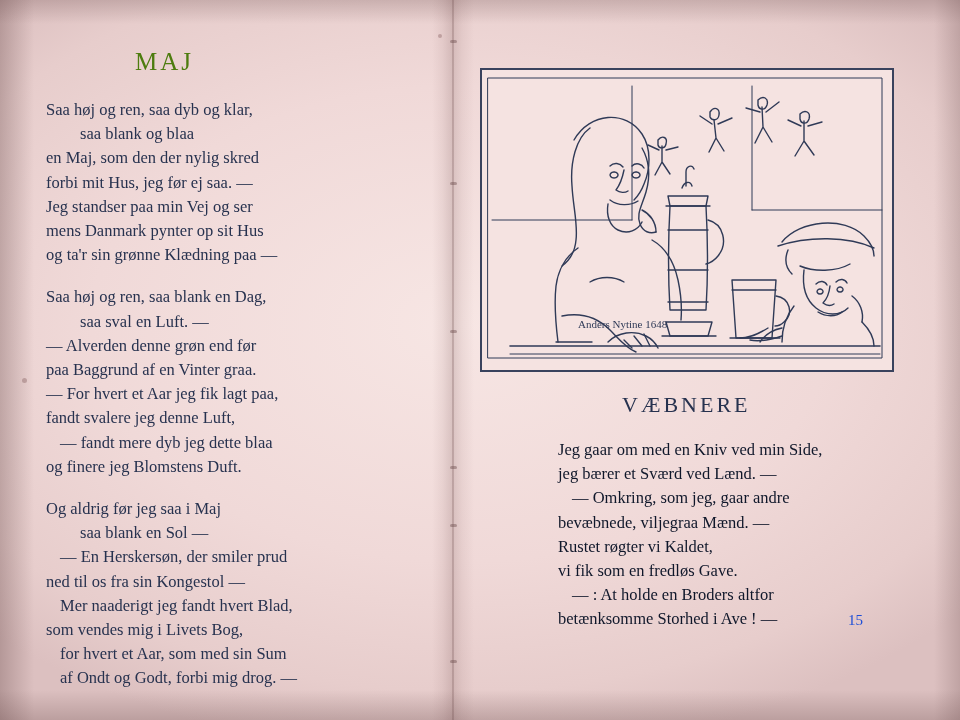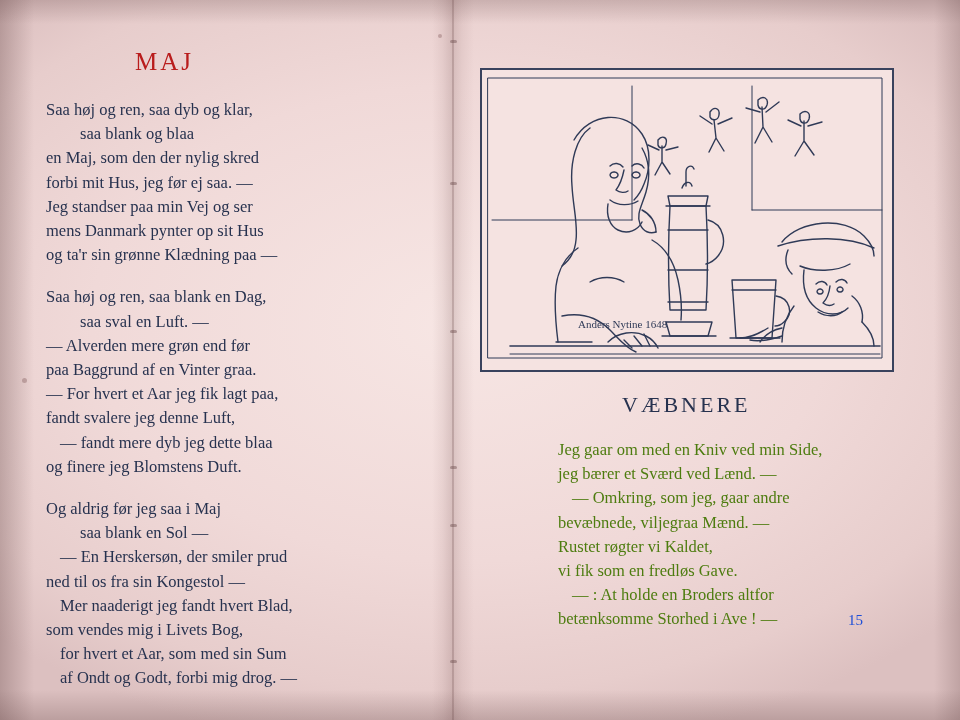--- a/index.html
+++ b/index.html
@@ -83,21 +83,21 @@
     position: absolute;
     left: 0; top: 0;
     width: 440px; height: 720px;
   }
   .poem-title {
     position: absolute;
     left: 135px;
     top: 48px;
     font-size: 25px;
     letter-spacing: 3px;
-    color: #b91c1c;
+    color: #4d7c0f;
   }
   .poem-body {
     position: absolute;
     left: 46px;
     top: 86px;
     width: 340px;
     font-size: 16.5px;
     line-height: 24.2px;
     color: #27324f;
   }
@@ -131,21 +131,21 @@
     letter-spacing: 3px;
     color: #27324f;
   }
   .poem-body-right {
     position: absolute;
     left: 88px;
     top: 426px;
     width: 360px;
     font-size: 16.5px;
     line-height: 24.2px;
-    color: #4d7c0f;
+    color: #0f172a;
   }
   .folio {
     position: absolute;
     left: 378px;
     top: 612px;
     font-size: 15px;
     color: #1d4ed8;
   }
   .speck {
     position: absolute;
@@ -168,21 +168,21 @@
           <div class="ln indent-1">saa blank og blaa</div>
           <div class="ln">en Maj, som den der nylig skred</div>
           <div class="ln">forbi mit Hus, jeg før ej saa. —</div>
           <div class="ln">Jeg standser paa min Vej og ser</div>
           <div class="ln">mens Danmark pynter op sit Hus</div>
           <div class="ln">og ta'r sin grønne Klædning paa —</div>
         </div>
         <div class="stanza">
           <div class="ln">Saa høj og ren, saa blank en Dag,</div>
           <div class="ln indent-1">saa sval en Luft. —</div>
-          <div class="ln">— Alverden mere grøn end før</div>
+          <div class="ln">— Alverden denne grøn end før</div>
           <div class="ln">paa Baggrund af en Vinter graa.</div>
           <div class="ln">— For hvert et Aar jeg fik lagt paa,</div>
           <div class="ln">fandt svalere jeg denne Luft,</div>
           <div class="ln indent-2">— fandt mere dyb jeg dette blaa</div>
           <div class="ln">og finere jeg Blomstens Duft.</div>
         </div>
         <div class="stanza">
           <div class="ln">Og aldrig før jeg saa i Maj</div>
           <div class="ln indent-1">saa blank en Sol —</div>
           <div class="ln indent-2">— En Herskersøn, der smiler prud</div>

